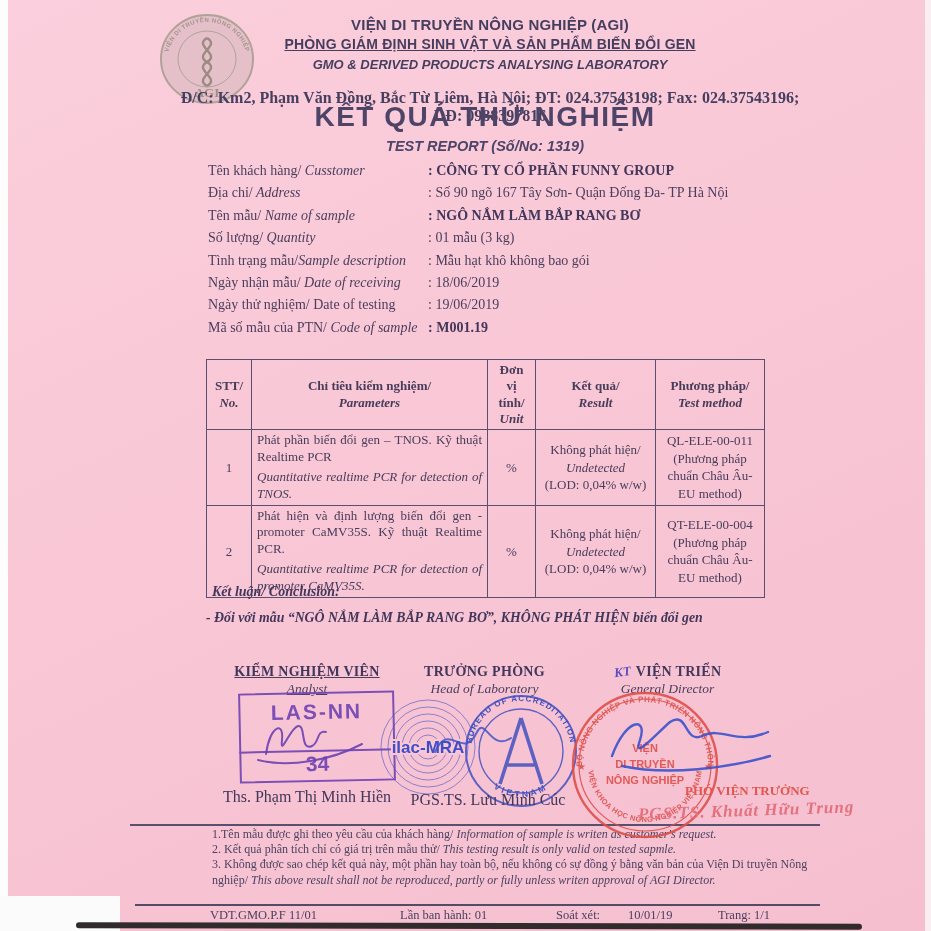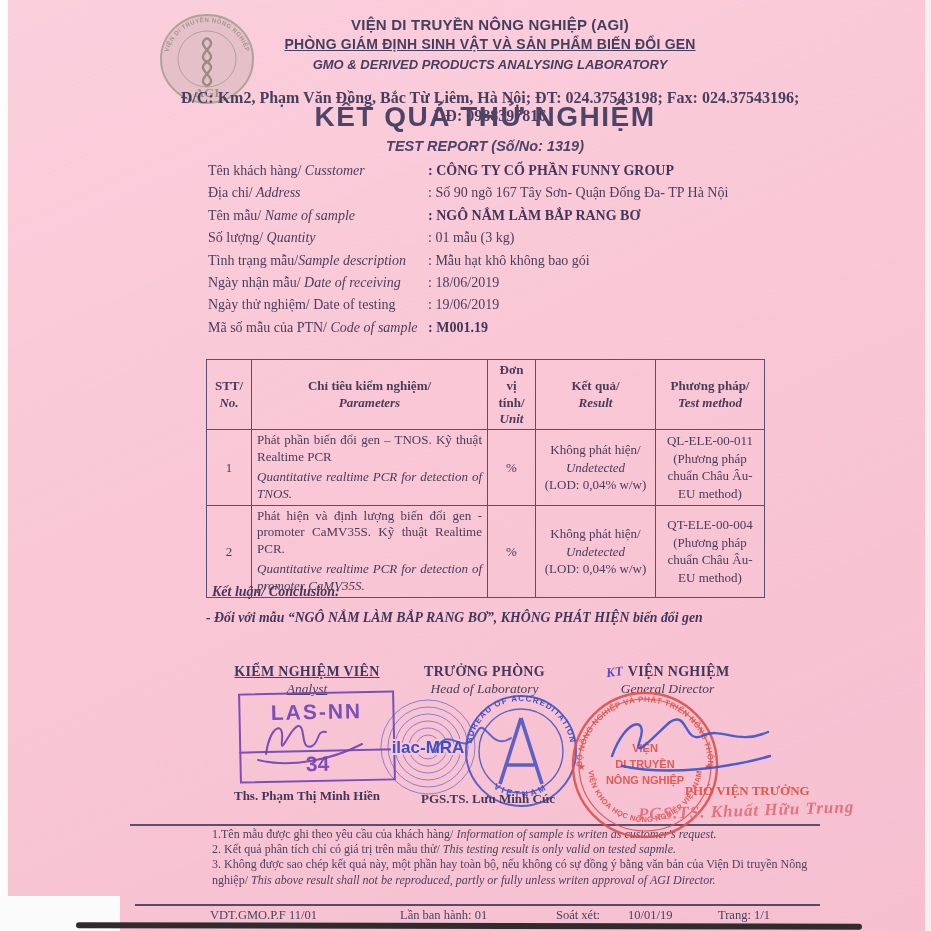--- a/index.html
+++ b/index.html
@@ -59,21 +59,21 @@
   .stamp-line{position:absolute;left:-2px;right:-2px;top:56px;border-top:2.5px solid #7244b4;}
   .num34{position:absolute;top:58px;left:0;right:0;font-size:21px;font-weight:bold;}
   .stamp{position:absolute;z-index:4;}
   .ilac-stamp{left:355px;top:697px;}
   .accr-stamp{left:462px;top:692px;}
   .red-stamp{left:566px;top:686px;opacity:.9;}
   .sigsvg{position:absolute;z-index:6;}
   .sig-purple{left:250px;top:708px;}
   .sig-blue-mid{left:425px;top:712px;}
   .sig-blue-big{left:598px;top:706px;}
-  .name{position:absolute;font-weight:bold;font-size:13px;text-align:center;z-index:5;color:#42365a;}
+  .name{position:absolute;font-weight:normal;font-size:16px;text-align:center;z-index:5;color:#42365a;}
   .name1{left:217px;top:788px;width:180px;}
   .name2{left:393px;top:791px;width:190px;}
   .deputy-title{position:absolute;left:685px;top:783px;color:#e2564d;font-weight:bold;font-size:13px;z-index:5;white-space:nowrap;}
   .deputy-name{position:absolute;left:638px;top:801px;color:#e4717e;font-size:17px;font-style:italic;font-weight:bold;
     letter-spacing:1px;transform:rotate(-2deg);z-index:5;white-space:nowrap;}
   
   .notes-line{position:absolute;left:130px;top:824px;width:690px;height:1.5px;background:#58506d;}
   .notes{position:absolute;left:212px;top:827px;width:600px;font-size:12px;line-height:1.27;color:#4d4260;}
   .notes .en{font-style:italic;}
   .footer-line{position:absolute;left:135px;top:904px;width:685px;height:2px;background:#544b66;}
@@ -204,21 +204,21 @@
 
   <div class="sigcol sig1">
     <div class="sig-title">KIỂM NGHIỆM VIÊN</div>
     <div class="sig-sub">Analyst</div>
   </div>
   <div class="sigcol sig2">
     <div class="sig-title">TRƯỞNG PHÒNG</div>
     <div class="sig-sub">Head of Laboratory</div>
   </div>
   <div class="sigcol sig3">
-    <div class="sig-title"><span class="kt">KT</span><span>VIỆN NGHIỆM</span></div>
+    <div class="sig-title"><span class="kt">KT</span><span>VIỆN TRIỂN</span></div>
     <div class="sig-sub">General Director</div>
   </div>
 
   <div class="analyst-stamp">
     <div class="las">LAS-NN</div>
     <div class="stamp-line"></div>
     <div class="num34">34</div>
   </div>
 
   <div class="stamp ilac-stamp">

